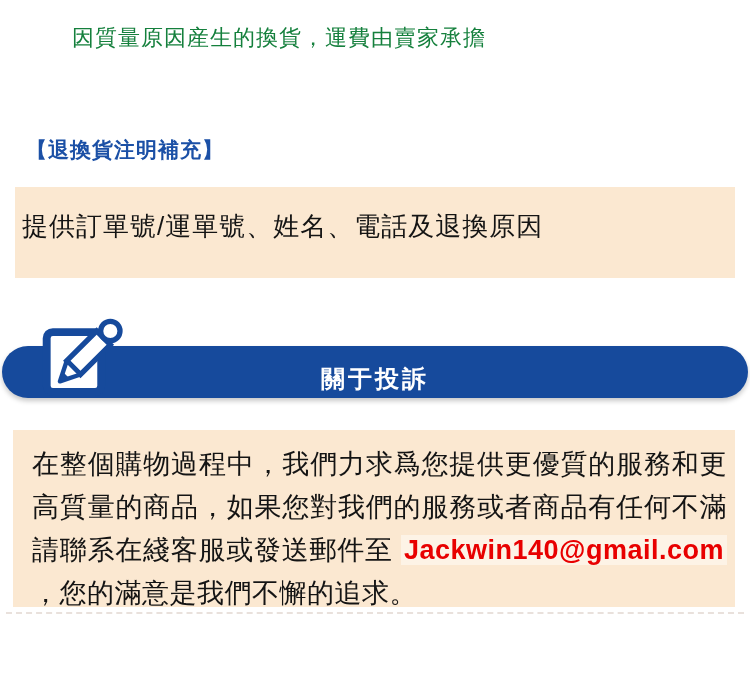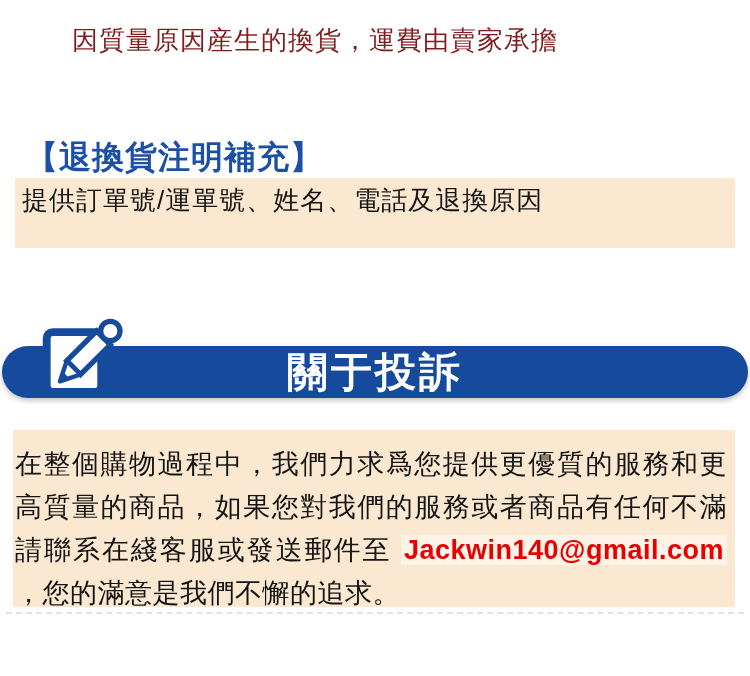--- a/index.html
+++ b/index.html
@@ -12,50 +12,50 @@
     position: relative;
     width: 750px;
     height: 676px;
     background: #ffffff;
     overflow: hidden;
   }
   
   .policy-line {
     position: absolute;
     left: 72px;
-    font-size: 26px;
-    color: #7f1d1d;
+    font-size: 22px;
+    color: #15803d;
     letter-spacing: 1px;
     white-space: nowrap;
   }
   .policy-line.l1 { top: 23px; }
   .policy-line.l2 { top: 73px; }
 
   
   .section-heading {
     position: absolute;
     left: 26px;
     top: 136px;
-    font-size: 32px;
+    font-size: 21px;
     font-weight: bold;
     color: #1b50a6;
     letter-spacing: 1px;
     white-space: nowrap;
   }
 
   
   .note-panel {
     position: absolute;
     left: 15px;
-    top: 178px;
+    top: 187px;
     width: 720px;
-    height: 70px;
+    height: 91px;
     background: #fbe8d1;
     box-sizing: border-box;
-    padding: 3px 6px 0 7px;
+    padding: 20px 6px 0 7px;
   }
   .note-panel .note-line {
     font-size: 26px;
     line-height: 38px;
     color: #141414;
     letter-spacing: 1px;
     white-space: nowrap;
   }
 
   
@@ -67,25 +67,25 @@
     height: 52px;
     background: #164a9c;
     border-radius: 26px;
     box-shadow: 0 3px 5px rgba(0,0,0,0.22);
     z-index: 1;
   }
   .banner-title {
     position: absolute;
     left: 0;
     right: 0;
-    top: 0;
+    top: 7px;
     height: 52px;
     line-height: 52px;
     text-align: center;
-    font-size: 41px;
+    font-size: 24px;
     font-weight: bold;
     color: #ffffff;
     letter-spacing: 3px;
   }
   .banner-icon {
     position: absolute;
     left: 37px;
     top: 308px;
     width: 88px;
     height: 94px;
@@ -94,21 +94,21 @@
 
   
   .complaint-panel {
     position: absolute;
     left: 13px;
     top: 430px;
     width: 722px;
     height: 177px;
     background: #fbe8d1;
     box-sizing: border-box;
-    padding: 13px 8px 0 2px;
+    padding: 13px 8px 0 19px;
   }
   .complaint-text {
     font-size: 27px;
     line-height: 43px;
     color: #141414;
     letter-spacing: 0.5px;
     text-align: justify;
   }
   .email-link {
     color: #e80000;

